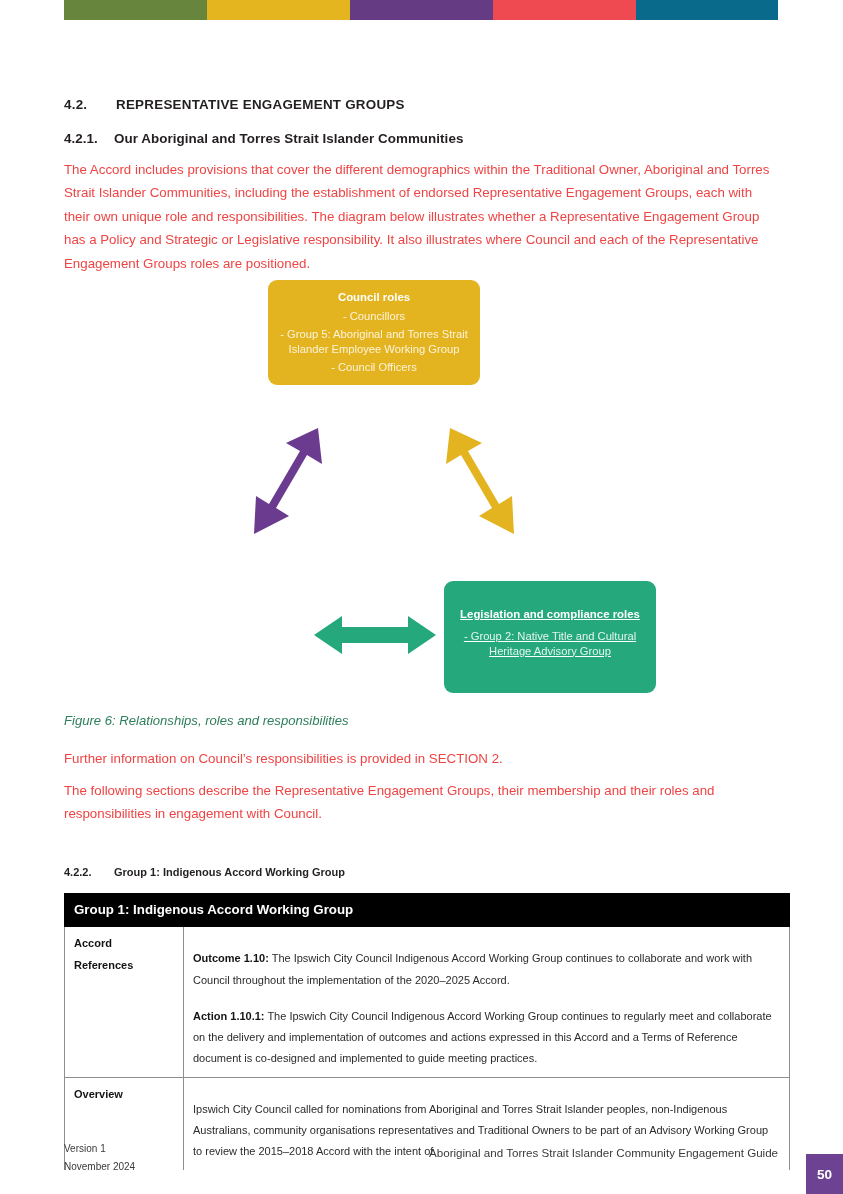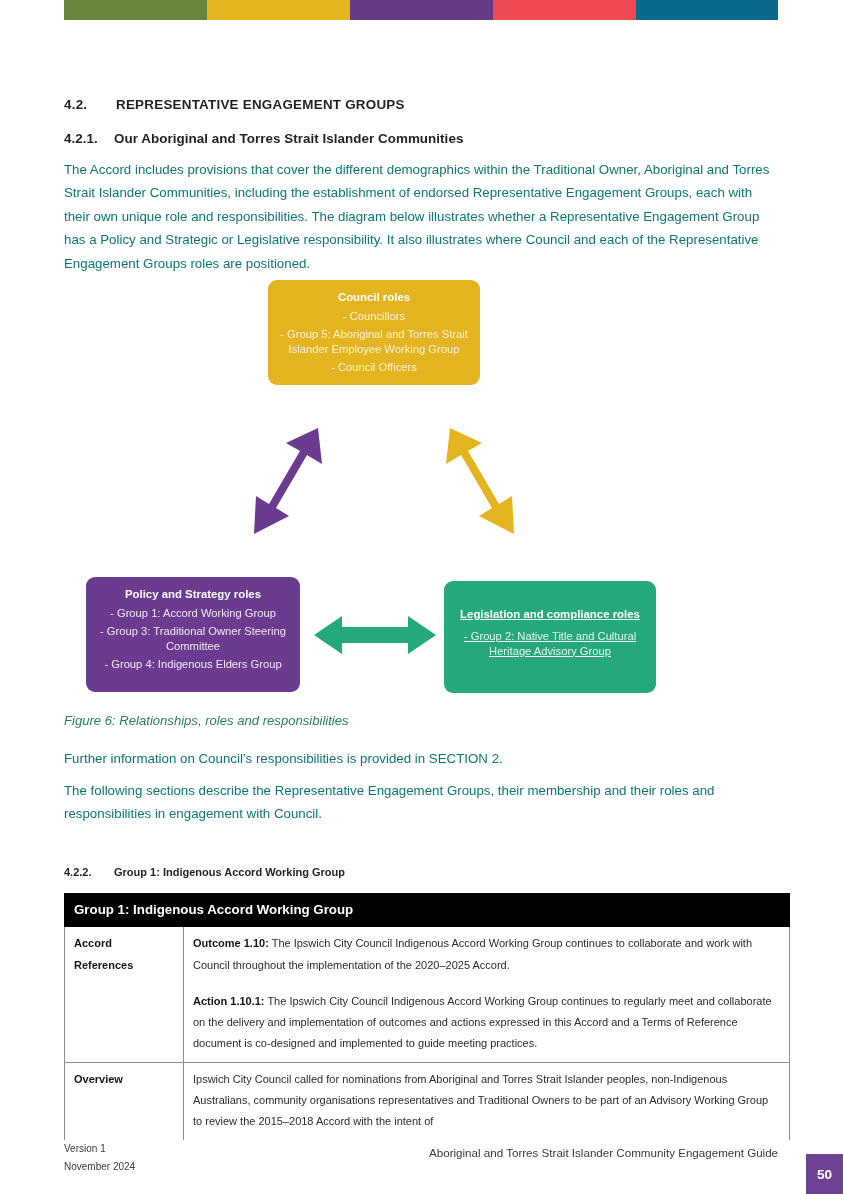--- a/index.html
+++ b/index.html
@@ -64,21 +64,21 @@
     font-weight: bold;
     white-space: nowrap;
   }
   .h3b .num { display: inline-block; width: 50px; }
 
   
   .para {
     position: absolute;
     font-size: 13.3px;
     line-height: 23.4px;
-    color: #0f766e;
+    color: #ef4444;
     text-align: left;
   }
   #para-intro { left: 64px; top: 158px; width: 712px; }
   #para-further { left: 64px; top: 747px; width: 712px; }
   #para-following { left: 64px; top: 779px; width: 706px; }
 
   .figcaption {
     position: absolute;
     left: 64px;
     top: 713px;
@@ -171,21 +171,21 @@
     font-weight: bold;
     font-size: 13.3px;
     padding: 5px 9px 6px 9px;
     border: 1px solid #000000;
   }
   .tbl .lbl {
     width: 119px;
     font-weight: bold;
     color: #141414;
   }
-  .tbl .bodycell p { margin: 0 0 0 0; }
+  .tbl .bodycell p { margin: 15px 0 0 0; }
   .tbl .bodycell p + p { margin-top: 15px; }
   .tbl .bodycell b { color: #141414; }
   .clipped-row td { border-bottom: none; }
 
   
   .footer-left {
     position: absolute;
     left: 64px;
     top: 1140px;
     font-size: 10px;
@@ -240,26 +240,20 @@
 
   <div class="diagram">
 
     <div class="dbox" id="box-council" style="background: rgb(227, 180, 31);">
       <div class="title">Council roles</div>
       <div class="ln">- Councillors</div>
       <div class="ln">- Group 5: Aboriginal and Torres Strait Islander Employee Working Group</div>
       <div class="ln">- Council Officers</div>
     </div>
 
-    <div class="dbox" id="box-policy" style="background: rgb(107, 59, 143);">
-      <div class="title">Policy and Strategy roles</div>
-      <div class="ln">- Group 1: Accord Working Group</div>
-      <div class="ln">- Group 3: Traditional Owner Steering Committee</div>
-      <div class="ln">- Group 4: Indigenous Elders Group</div>
-    </div>
 
     <div class="dbox" id="box-legislation" style="background: rgb(36, 168, 124);">
       <div class="title">Legislation and compliance roles</div>
       <div class="ln">- Group 2: Native Title and Cultural Heritage Advisory Group</div>
     </div>
 
     <svg class="arrow" id="arrow-purple" width="100" height="120" viewBox="0 0 100 120">
       <g id="ap" fill="#6B3B8F">
         <path d="M 74,6 L 78,42 L 63,33 L 32,86 L 45,94 L 10,112 L 12,74 L 25,82 L 56,29 L 42,21 Z"></path>
       </g>

